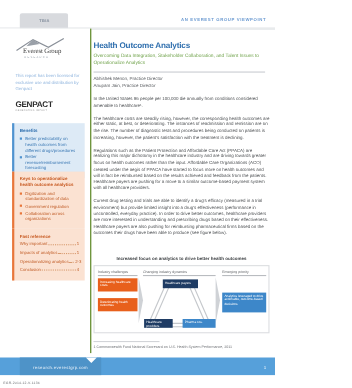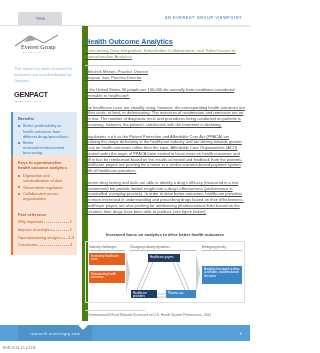--- a/index.html
+++ b/index.html
@@ -72,21 +72,21 @@
     white-space: nowrap;
   }
 
   
   .sidebar {
     position: absolute;
     left: 0; top: 26px;
     width: 82px;
     bottom: 32px;
     background: #ffffff;
-    border-right: 6px solid #4d7c0f;
+    border-right: 1px solid #4d7c0f;
   }
 
   .logo-block {
     position: absolute;
     left: 14px; top: 8px;
     width: 62px;
   }
   .logo-swoosh {
     position: relative;
     width: 58px; height: 13px;
@@ -209,21 +209,20 @@
     min-width: 4px;
   }
   .toc-page { flex: 0 0 auto; }
 
   
   .main {
     position: absolute;
     left: 85px; top: 26px;
     right: 4px;
     bottom: 36px;
-    text-decoration: underline;
   }
 
   .doc-title {
     font-size: 7.4px;
     font-weight: bold;
     color: #2f6fae;
     letter-spacing: -.15px;
     margin: 11px 0 0 0;
   }
   .doc-subtitle {

